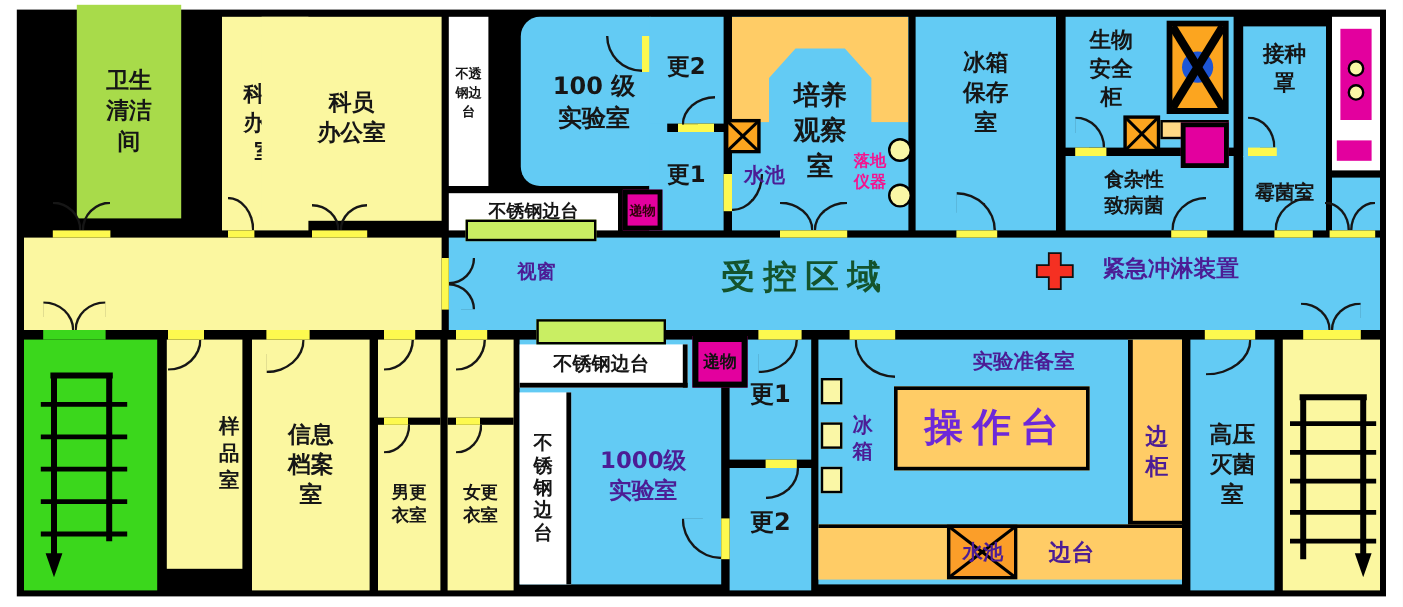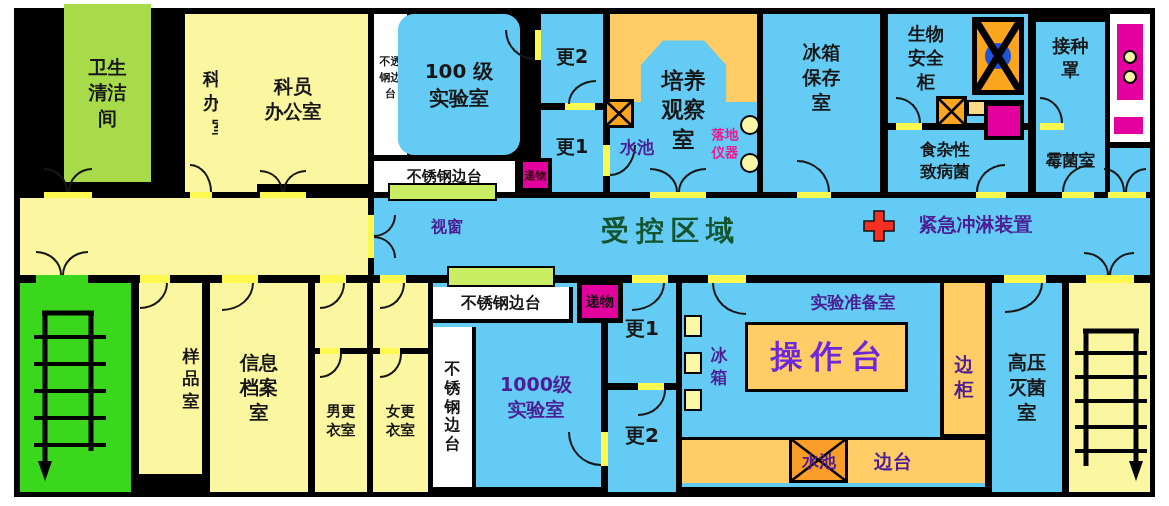--- a/index.html
+++ b/index.html
@@ -43,21 +43,21 @@
   <div class="room yel" style="left:218px;top:14px;width:150px;height:170px;">
     <span class="lbl" style="font-size:19px;">科员
 办公室</span>
   </div>
 
   <div class="room wht" style="left:374px;top:14px;width:33px;height:141px;align-items:flex-start;padding-top:40px;">
     <span class="lbl" style="font-size:11px;line-height:1.45;">不透
 钢边
 台</span>
   </div>
-  <div class="room blue" style="left:398px;top:14px;width:122px;height:141px;border-radius:16px;">
+  <div class="room blue" style="left:434px;top:14px;width:122px;height:141px;border-radius:16px;">
     <span class="lbl" style="font-size:20px;">100 级
 实验室</span>
   </div>
   <div class="room wht" style="left:374px;top:161px;width:141px;height:31px;">
     <span class="lbl" style="font-size:15px;">不锈钢边台</span>
   </div>
   <div class="mag bdr4" style="left:519px;top:158px;width:33px;height:34px;z-index:6;display:flex;align-items:center;justify-content:center;">
     <span style="font-size:11px;color:#30000a;">递物</span>
   </div>
 

